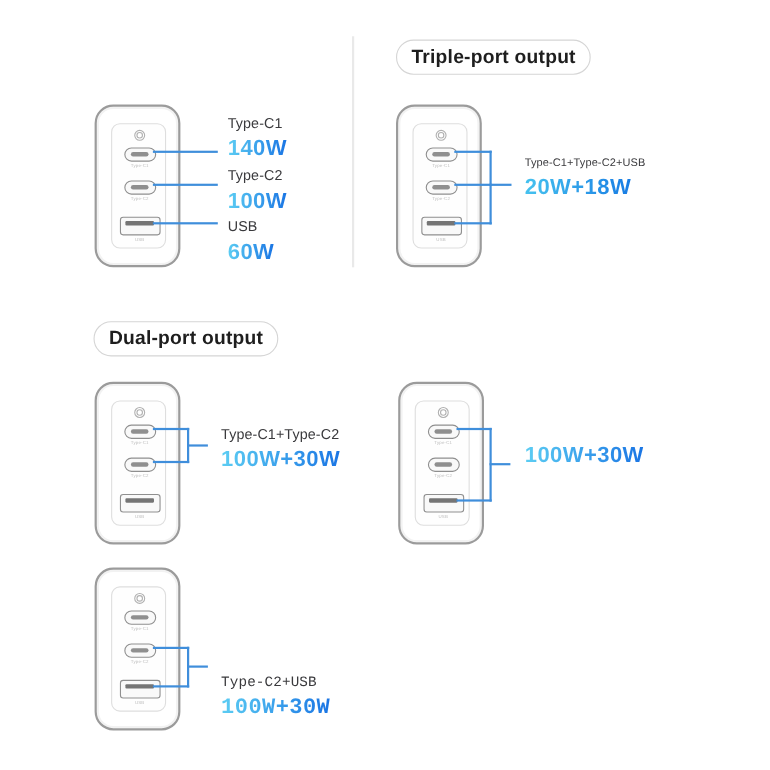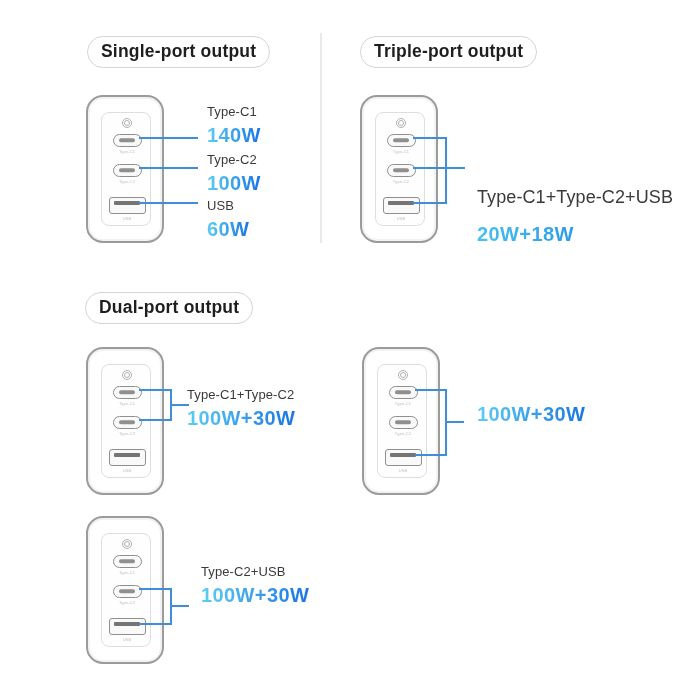--- a/index.html
+++ b/index.html
@@ -128,31 +128,30 @@
     background: linear-gradient(90deg, #5ccdf3 0%, #1a75e4 100%);
     -webkit-background-clip: text;
     background-clip: text;
     color: transparent;
   }
   .val.l1 {
     background: linear-gradient(90deg, #55c9f1 0%, #2da1ea 100%);
     -webkit-background-clip: text; background-clip: text;
   }
   .val.l2 {
-    margin-top: 16px;
+    margin-top: 0;
     background: linear-gradient(90deg, #46c2ef 0%, #1273e2 100%);
     -webkit-background-clip: text; background-clip: text;
   }
 </style>
 </head>
 <body>
 
 <div id="canvas">
 
-  <div class="pill" style="left:87px; top:36px;">Single-port output</div>
   <div class="pill" style="left:360px; top:36px;">Triple-port output</div>
   <div class="pill" style="left:85px; top:292px;">Dual-port output</div>
 
   <div class="divider" style="left:320px; top:33px; width:1.5px; height:210px;"></div>
 
   <div class="charger" style="left:86px; top:95px;">
     <div class="face"></div>
     <div class="logo"></div>
     <div class="portc" style="top:36.5px;"></div>
     <div class="plabel" style="top:51px;">Type-C1</div>
@@ -190,41 +189,41 @@
     <div class="plabel" style="top:118px;">USB</div>
   </div>
 
   <div class="hline" style="left:413px; top:137px; width:34px;"></div>
   <div class="hline" style="left:413px; top:167px; width:34px;"></div>
   <div class="hline" style="left:413px; top:202px; width:34px;"></div>
   <div class="vline" style="left:445px; top:137px; height:67px;"></div>
   <div class="stub" style="left:445px; top:167px; width:20px;"></div>
 
   <div class="txt" style="left:477px; top:141px;">
-    <div class="lbl" style="font-size:18px;margin-top:48px;">Type-C1+Type-C2+USB</div>
+    <div class="lbl" style="font-size:10px;">Type-C1+Type-C2+USB</div>
     <div class="val l2">20W+18W</div>
   </div>
 
   <div class="charger" style="left:86px; top:347px;">
     <div class="face"></div>
     <div class="logo"></div>
     <div class="portc" style="top:36.5px;"></div>
     <div class="plabel" style="top:51px;">Type-C1</div>
     <div class="portc" style="top:66.5px;"></div>
     <div class="plabel" style="top:81px;">Type-C2</div>
     <div class="portusb" style="top:99.5px;"></div>
     <div class="plabel" style="top:118px;">USB</div>
   </div>
 
   <div class="hline" style="left:139px; top:389px; width:33px;"></div>
   <div class="hline" style="left:139px; top:419px; width:33px;"></div>
   <div class="vline" style="left:170px; top:389px; height:32px;"></div>
   <div class="stub" style="left:170px; top:404px; width:19px;"></div>
 
-  <div class="txt" style="left:187px; top:387px;">
+  <div class="txt" style="left:201px; top:387px;">
     <div class="lbl">Type-C1+Type-C2</div>
     <div class="val">100W+30W</div>
   </div>
 
   <div class="charger" style="left:362px; top:347px;">
     <div class="face"></div>
     <div class="logo"></div>
     <div class="portc" style="top:36.5px;"></div>
     <div class="plabel" style="top:51px;">Type-C1</div>
     <div class="portc" style="top:66.5px;"></div>
@@ -251,18 +250,18 @@
     <div class="plabel" style="top:81px;">Type-C2</div>
     <div class="portusb" style="top:99.5px;"></div>
     <div class="plabel" style="top:118px;">USB</div>
   </div>
 
   <div class="hline" style="left:139px; top:588px; width:33px;"></div>
   <div class="hline" style="left:139px; top:623px; width:33px;"></div>
   <div class="vline" style="left:170px; top:588px; height:37px;"></div>
   <div class="stub" style="left:170px; top:605px; width:19px;"></div>
 
-  <div class="txt" style="left:201px; top:564px;">
+  <div class="txt" style="left:201px; top:613px;font-family:Liberation Mono, monospace;">
     <div class="lbl">Type-C2+USB</div>
     <div class="val">100W+30W</div>
   </div>
 
 </div>
 
 </body></html>

